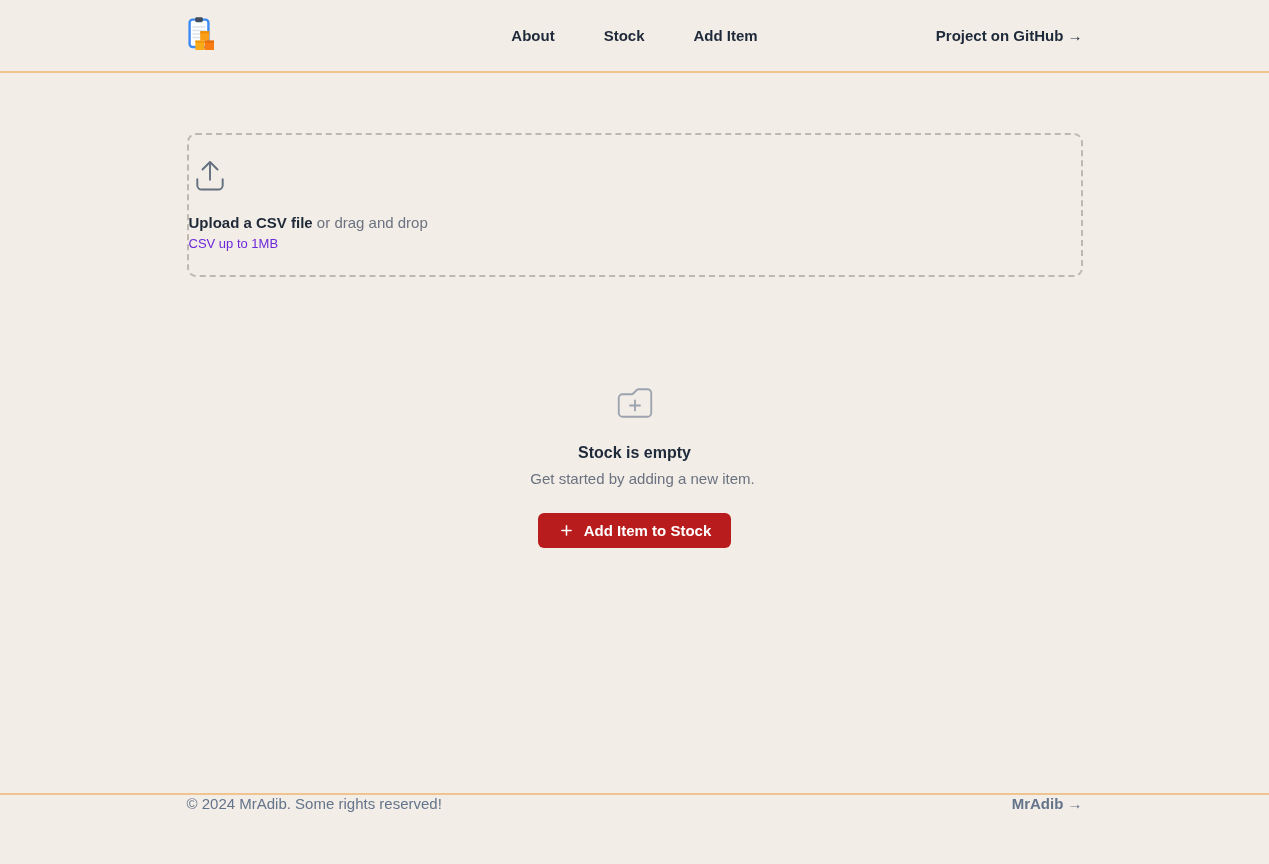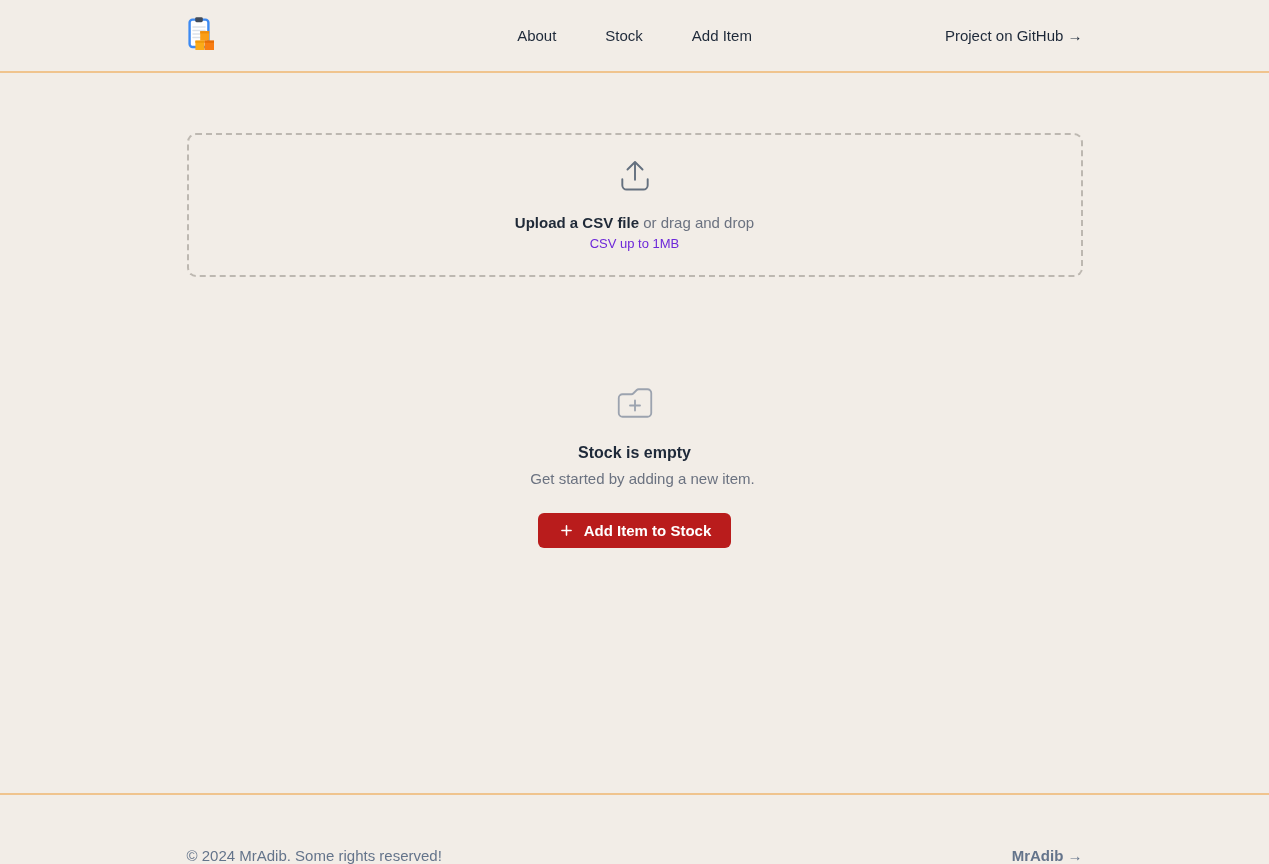--- a/index.html
+++ b/index.html
@@ -24,30 +24,30 @@
     width: 896px; margin: 0 auto; height: 71px;
     display: flex; align-items: center; justify-content: space-between;
     position: relative;
   }
   .logo { display: flex; align-items: center; cursor: pointer; }
   .nav-center {
     position: absolute; left: 50%; transform: translateX(-50%);
     display: flex; gap: 49px; align-items: center;
   }
   .nav-link, .github-link {
-    font-size: 15px; font-weight: 400; color: #1e2939;
+    font-size: 15px; font-weight: 700; color: #1e2939;
     text-decoration: none; cursor: pointer; white-space: nowrap;
   }
 
   
   main { flex: 1 1 auto; }
   .dropzone {
     width: 896px; margin: 60px auto 0;
     border: 2px dashed #bdb8b1; border-radius: 9px;
-    padding: 20px 0 24px; text-align: center;
+    padding: 20px 0 24px; text-align: left;
     cursor: pointer;
   }
   .upload-icon { color: #64707f; display: inline-block; }
   .upload-line { margin-top: 13px; font-size: 15px; color: #6b7280; }
   .upload-line .strong { font-weight: 700; color: #1f2937; }
   .upload-hint { margin-top: 5px; font-size: 13px; color: #6d28d9; }
 
   .empty-state { margin-top: 106px; text-align: center; }
   .folder-icon { color: #9ca3af; display: inline-block; }
   .folder-icon svg { transform: scaleX(-1); }
@@ -61,21 +61,21 @@
     height: 35px; padding: 0 20px;
     font-family: "Liberation Sans", sans-serif;
     font-size: 15px; font-weight: 600;
     cursor: pointer;
   }
 
   
   .pagefoot { border-top: 2px solid #f0c48e; flex: 0 0 auto; }
   .footer-inner {
     width: 896px; margin: 0 auto; height: 69px;
-    display: flex; align-items: flex-end; justify-content: space-between;
+    display: flex; align-items: flex-start; justify-content: space-between;
     font-size: 15px; color: #64748b;
   }
   .footer-link { color: #64748b; text-decoration: none; cursor: pointer; font-weight: bold; }
 </style>
 </head>
 <body>
 
 <div class="page">
 
   <header class="topbar">

